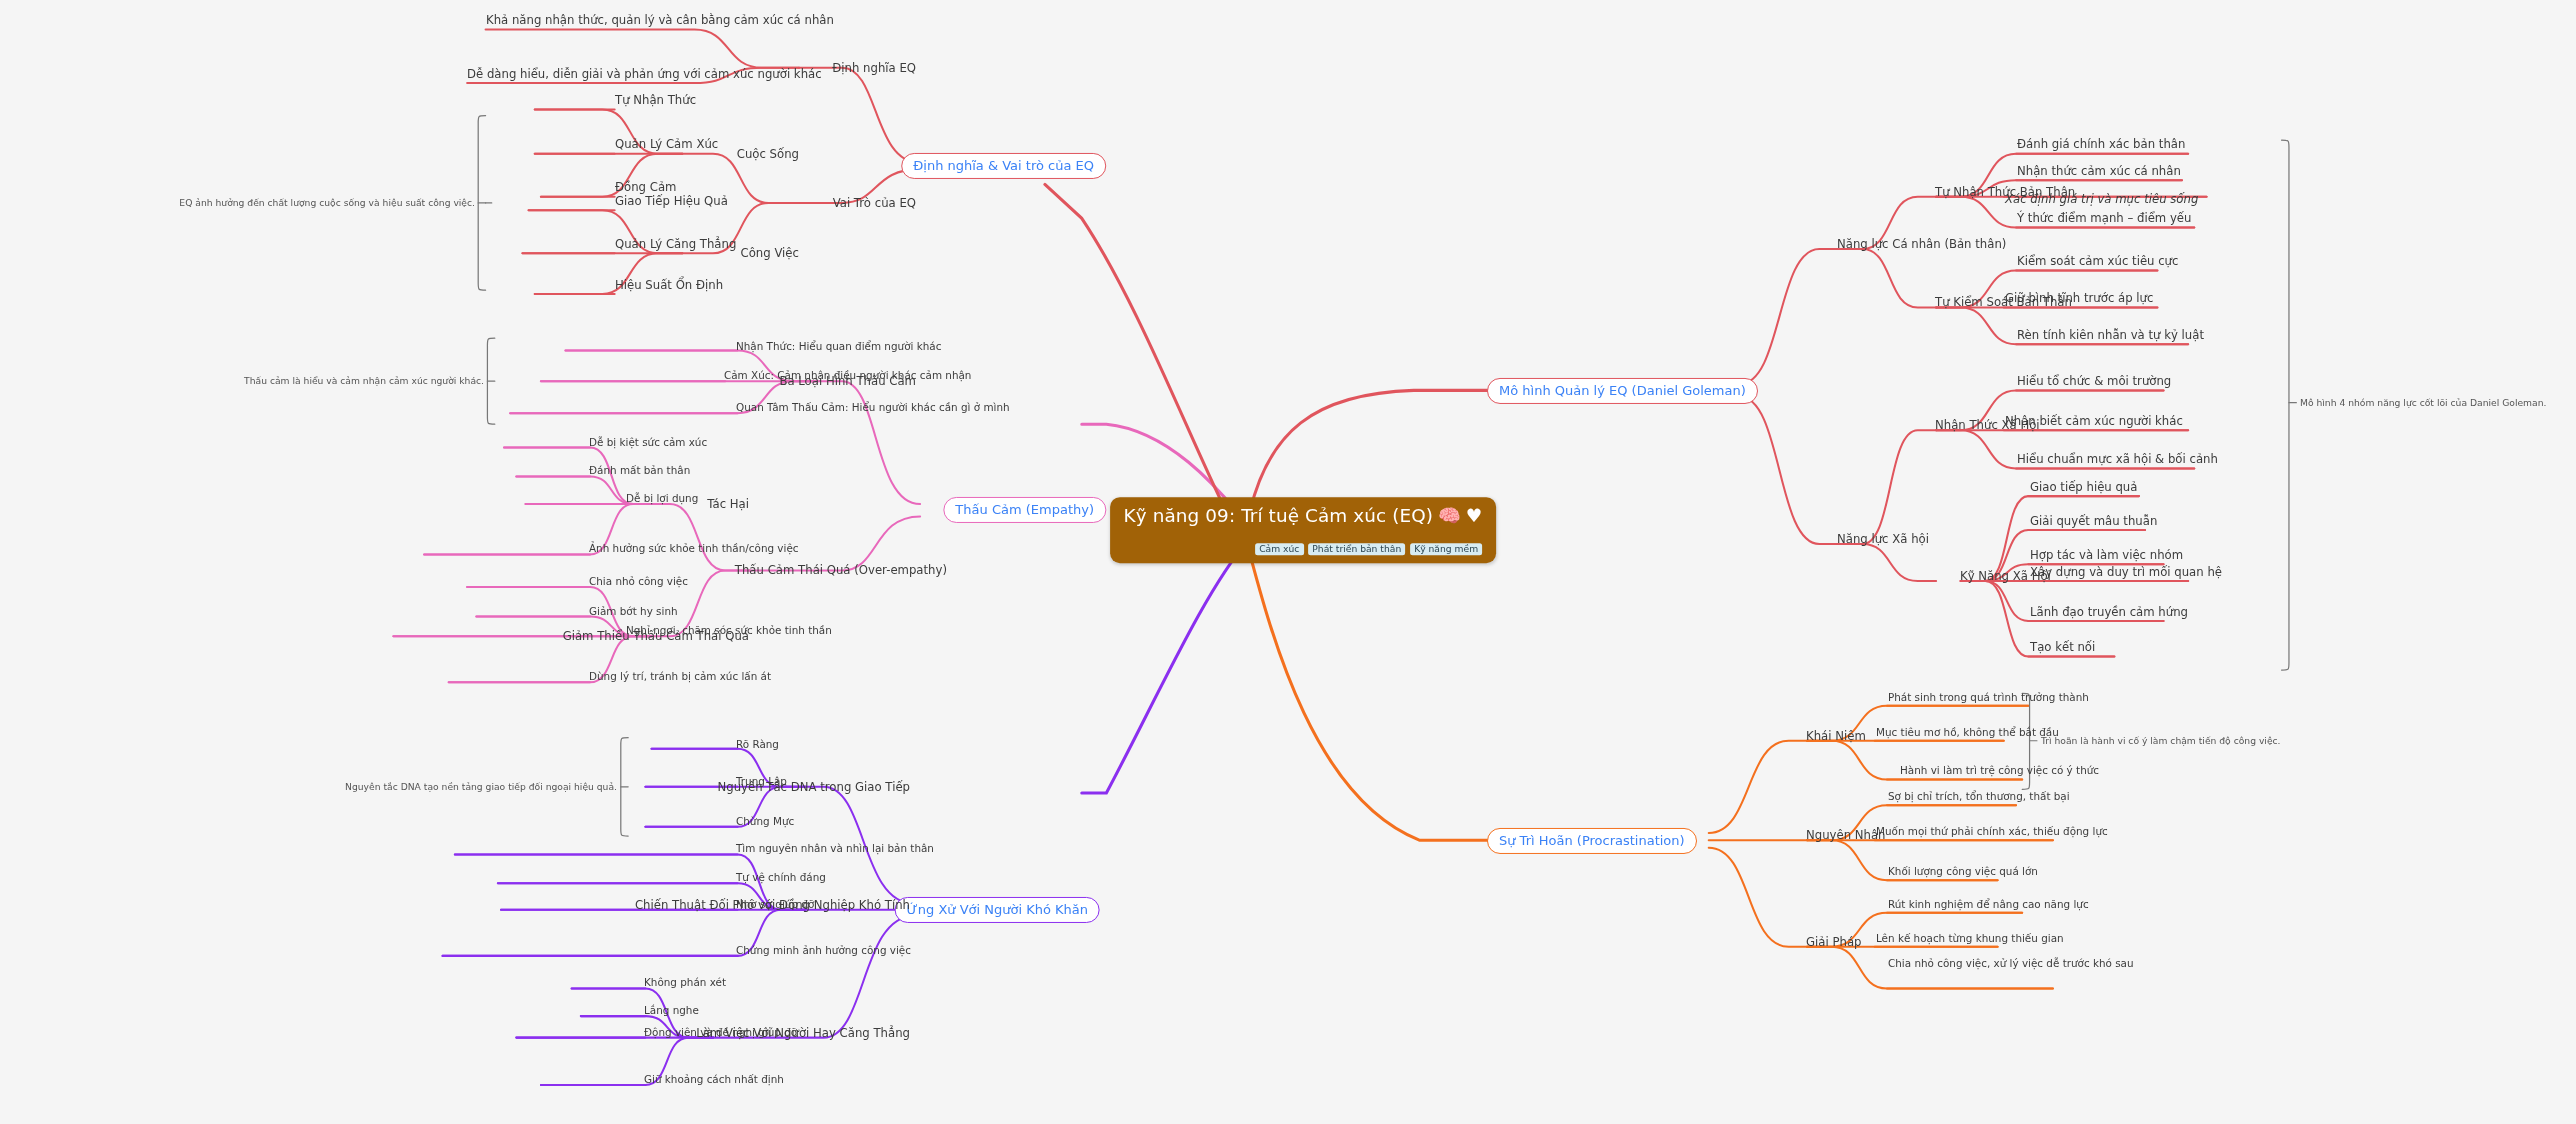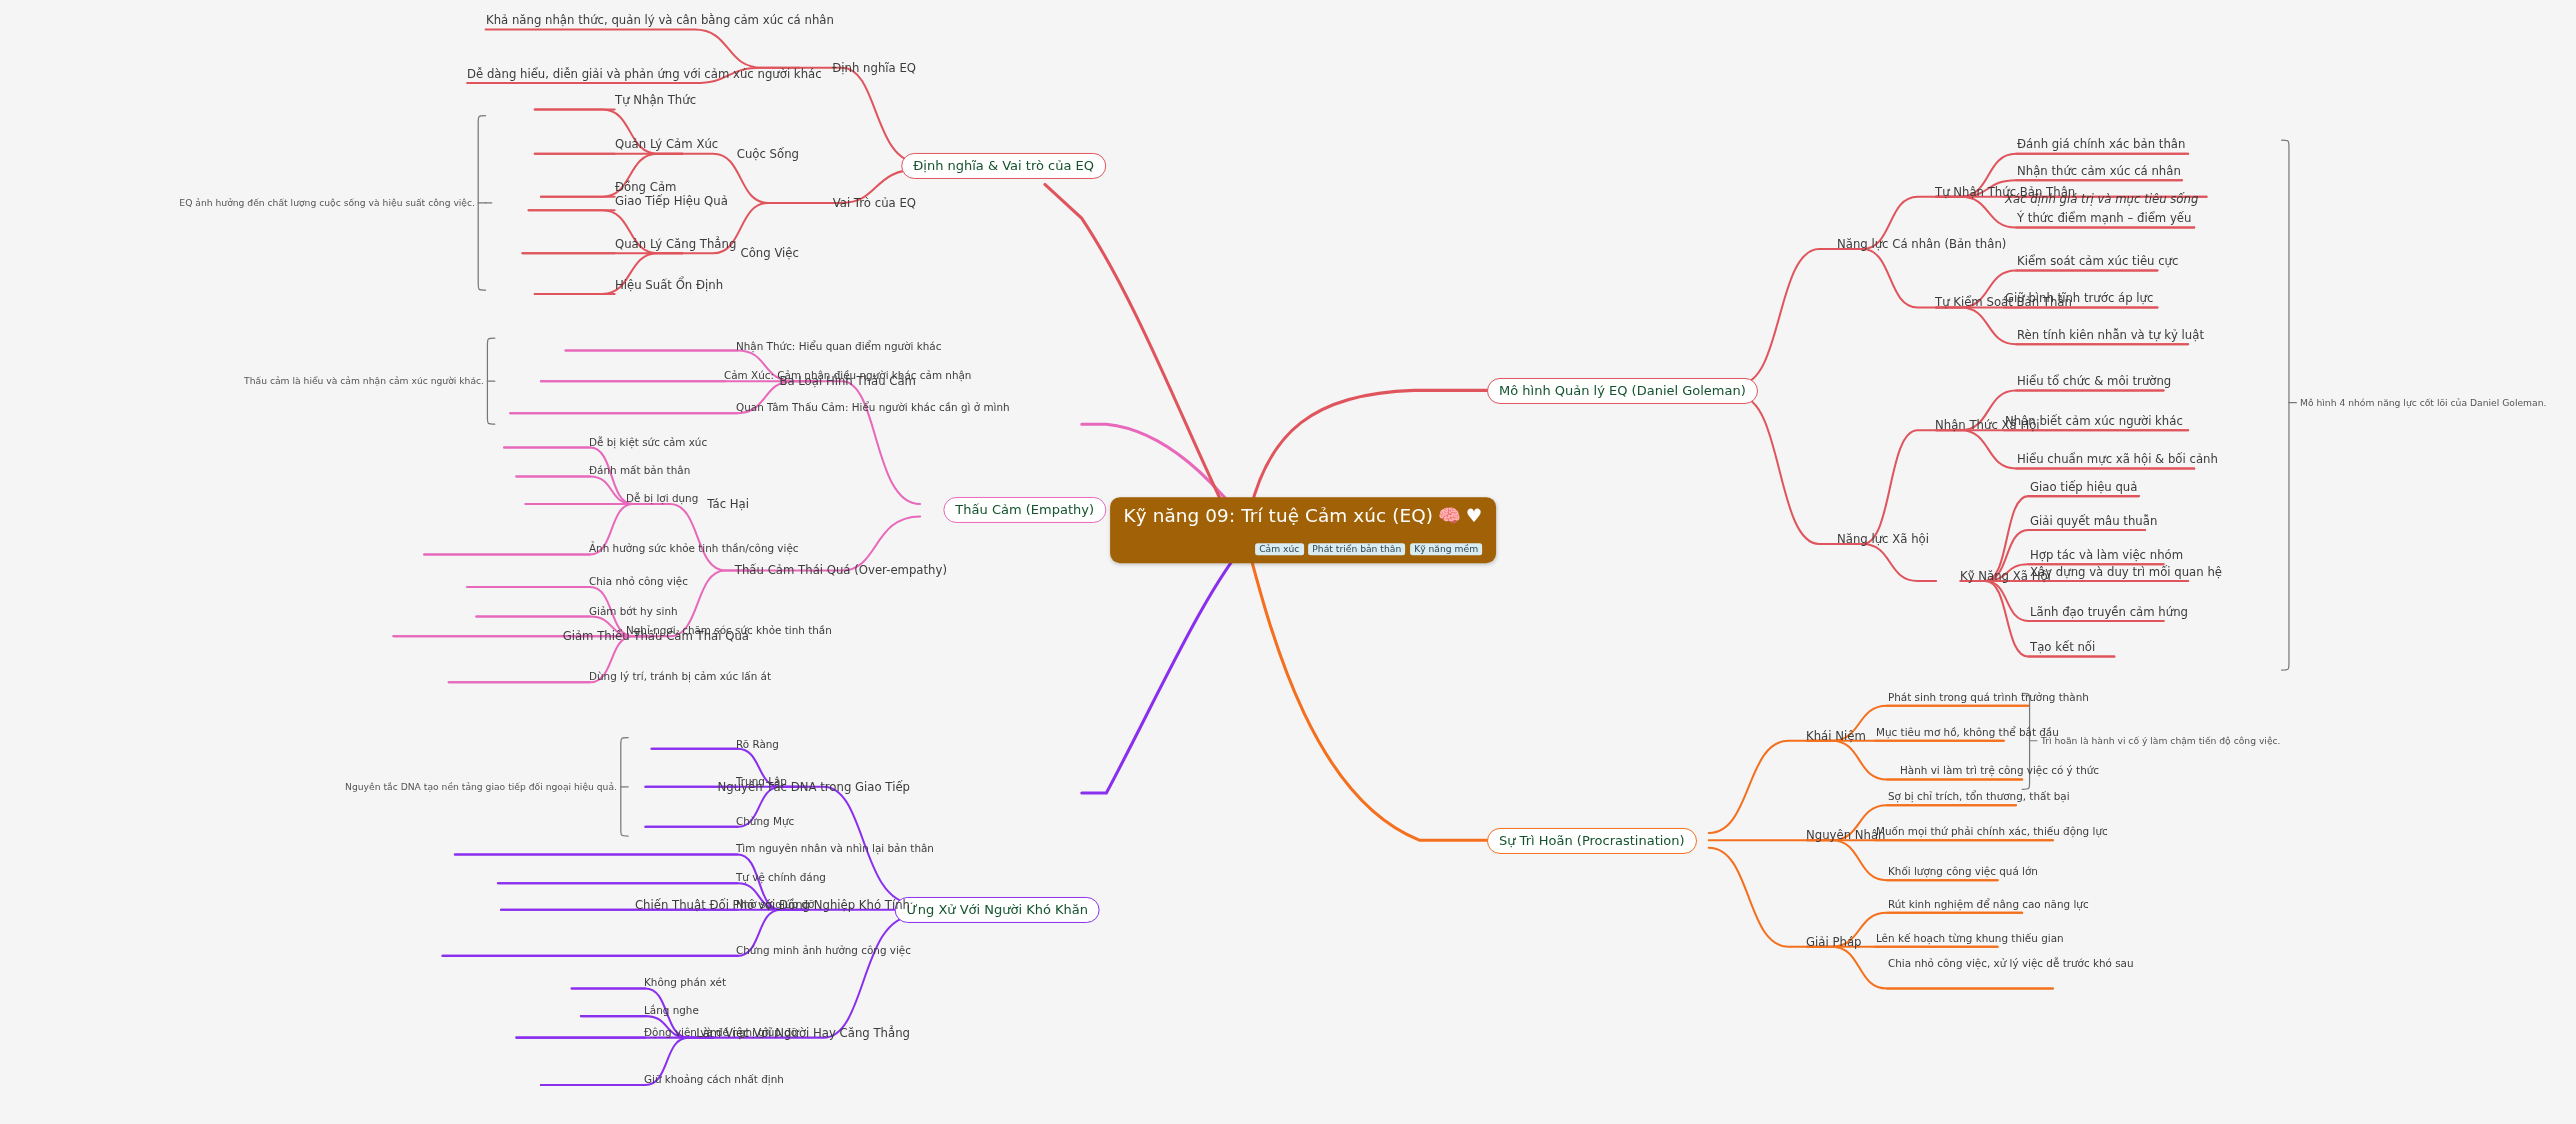--- a/index.html
+++ b/index.html
@@ -16,21 +16,21 @@
     padding:8.6px 13.5px 7.4px 13.5px;
     box-shadow:0 1.2px 3.7px rgba(0,0,0,.18);
   }
   .root .title{font-size:18.4px;letter-spacing:0.1px;display:flex;align-items:center;gap:4.9px;}
   .root .tags{display:flex;gap:4.3px;margin-top:17px;justify-content:flex-end;}
   .root .tag{background:#d8ecf2;color:#2c4550;font-size:9.2px;border-radius:2.5px;padding:1.2px 4.3px;}
 
   
   .pill{
     background:#fff;border-radius:13.5px;border:1.8px solid #e0555d;
-    padding:4.9px 11px;font-size:13px;color:#14532d;
+    padding:4.9px 11px;font-size:13px;color:#3b82f6;
   }
   .pill.red{border-color:#e0555d;}
   .pill.pink{border-color:#e868bb;}
   .pill.purple{border-color:#8b2fef;}
   .pill.orange{border-color:#f4701e;}
 
   
   .t{font-size:11.7px;color:#3c3c3c;}
   .t.sm{font-size:10.4px;}
   .note{font-size:9.2px;color:#555;}

